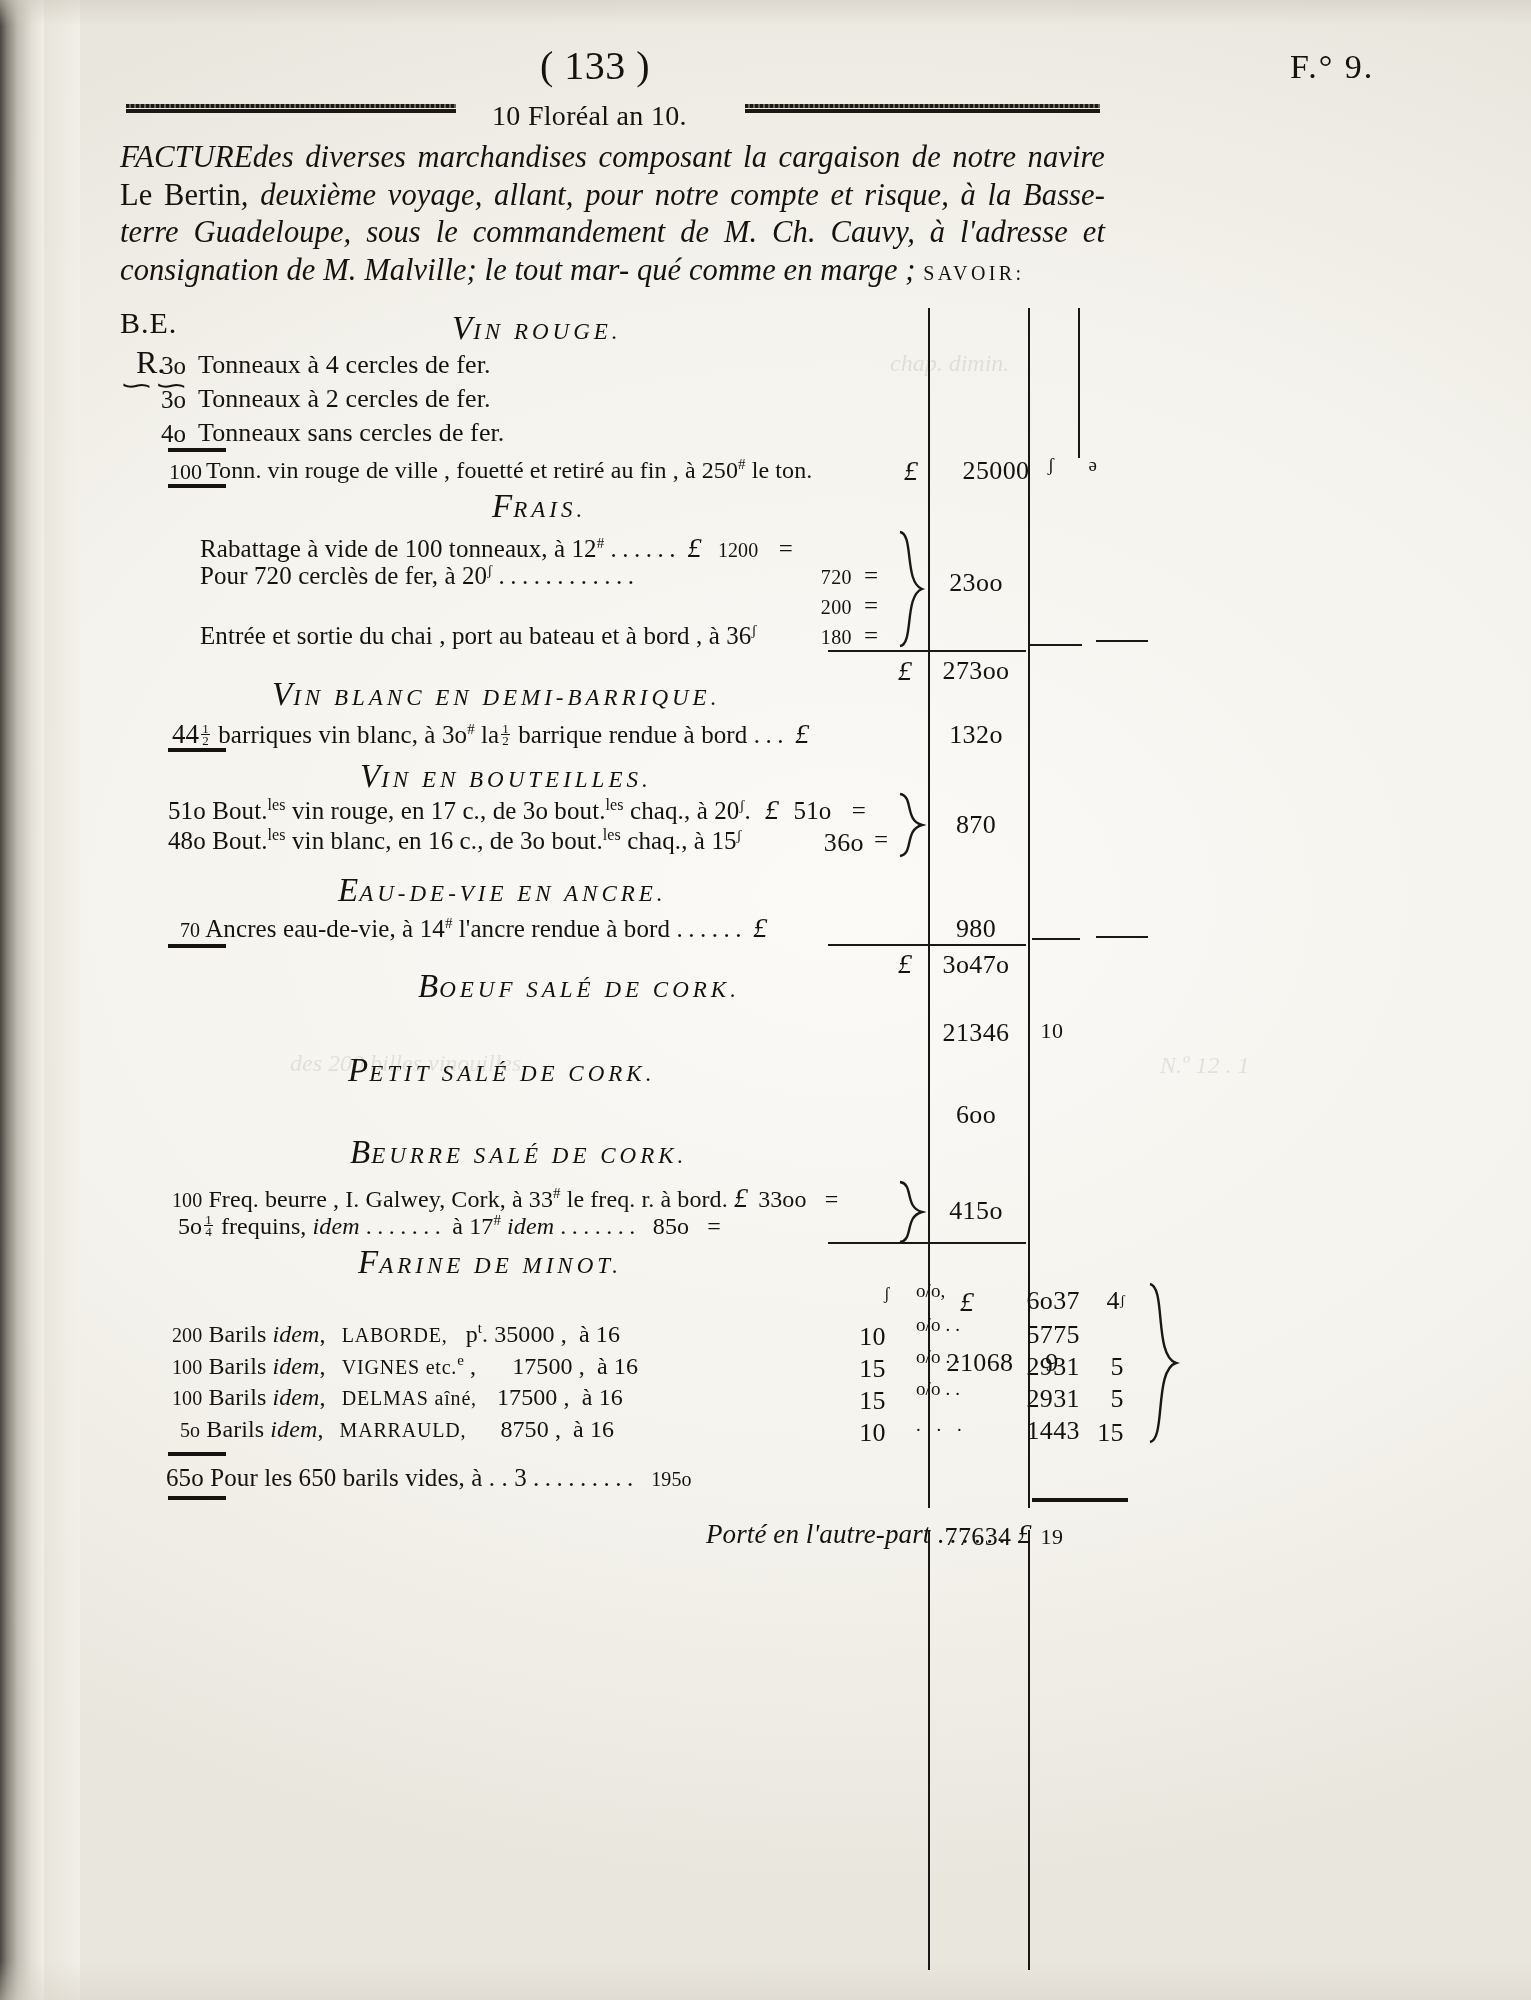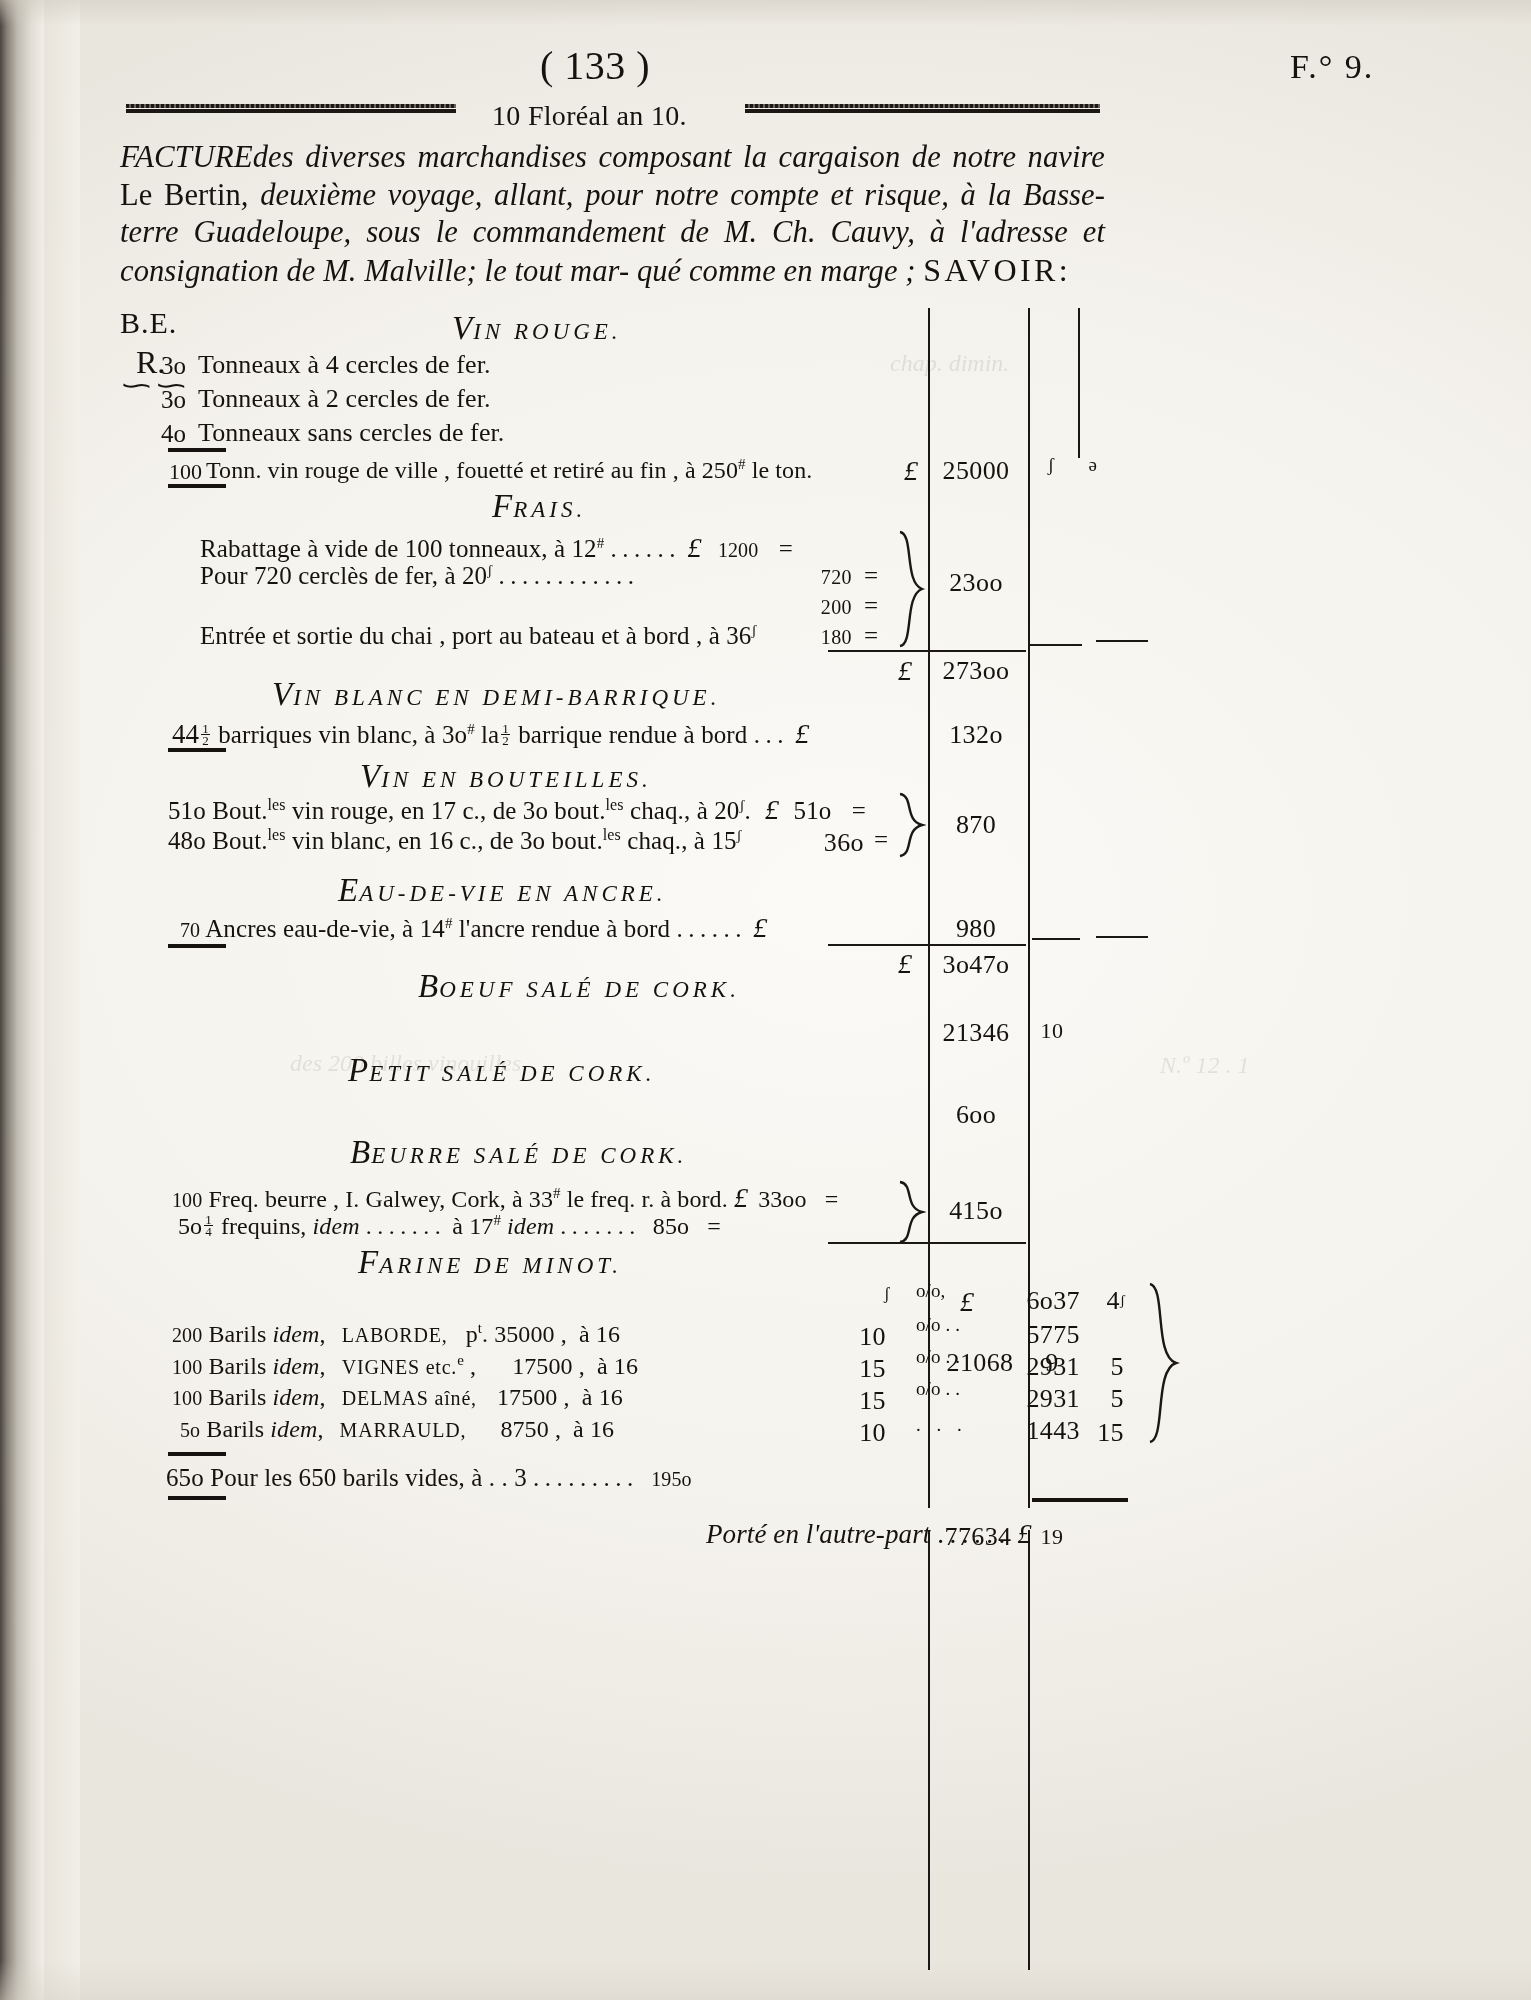--- a/index.html
+++ b/index.html
@@ -57,21 +57,21 @@
   #datehdr{font-size:28px;letter-spacing:.3px;}
 
   
   #intro{
     position:absolute;left:120px;top:138px;width:985px;
     font-style:italic;font-size:30.5px;line-height:37.5px;
     text-align:justify;letter-spacing:.1px;
   }
   #intro .big{font-style:italic;font-size:31px;}
   #intro .rom{font-style:normal;}
-  #intro .sc{font-style:normal;font-size:32px;letter-spacing:3.4px;}
+  #intro .sc{font-style:normal;font-size:20px;letter-spacing:3.4px;}
 
   
   .head{
     position:absolute;font-style:italic;font-weight:400;
     letter-spacing:4px;font-size:23px;
   }
   .head .cap{font-size:33px;letter-spacing:1px;}
 
   
   .ln{position:absolute;font-size:26px;letter-spacing:.1px;}
@@ -159,21 +159,21 @@
   <div class="qty" style="left:146px;top:420px;width:40px;">4o</div>
   <div class="ln" style="left:198px;top:418px;">Tonneaux sans cercles  de fer.</div>
 
   <div class="hrshort" style="left:168px;top:448px;width:58px;"></div>
 
   <div class="qty" style="left:160px;top:459px;width:42px;font-size:22px;">100</div>
   <div class="ln" style="left:206px;top:456px;font-size:24px;">
     <span>Tonn. vin rouge de ville , fouetté et retiré au fin ,  à 250</span><span class="sup">#</span><span> le ton.</span>
   </div>
   <div class="ln pound" style="left:904px;top:455px;">£</div>
-  <div class="amt" style="left:930px;top:456px;width:92px;text-align:center;">25000</div>
+  <div class="amt" style="left:930px;top:456px;width:92px;text-align:center;padding-left:20px;">25000</div>
   <div class="amt" style="left:1036px;top:454px;width:30px;font-size:19px;text-align:center;">ʃ</div>
   <div class="amt" style="left:1078px;top:454px;width:30px;font-size:19px;text-align:center;">ə</div>
   <div class="hrshort" style="left:168px;top:484px;width:58px;"></div>
 
   <div class="head" style="left:492px;top:488px;">
     <span class="cap">F</span><span>RAIS.</span>
   </div>
 
   <div class="ln" style="left:200px;top:532px;font-size:25px;">
     <span>Rabattage à vide de 100 tonneaux, à 12</span><span class="sup">#</span>

